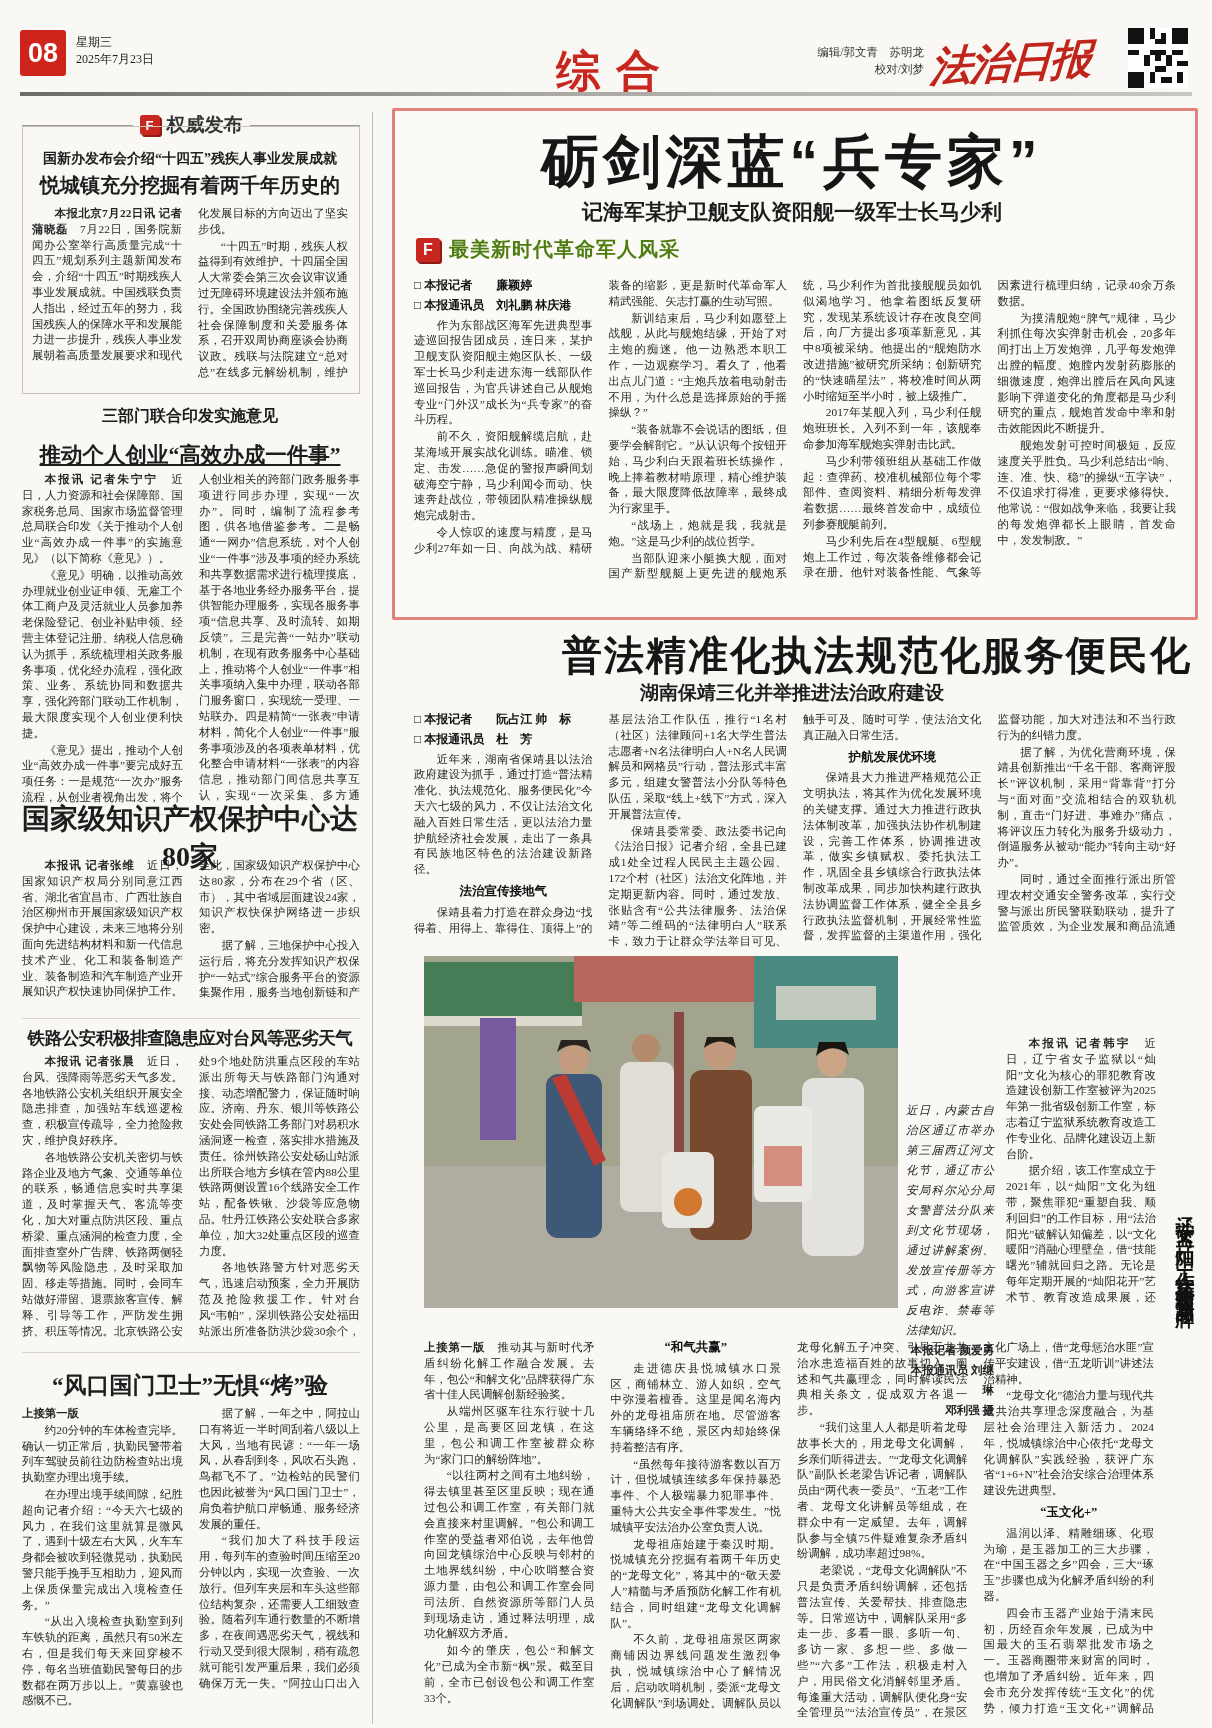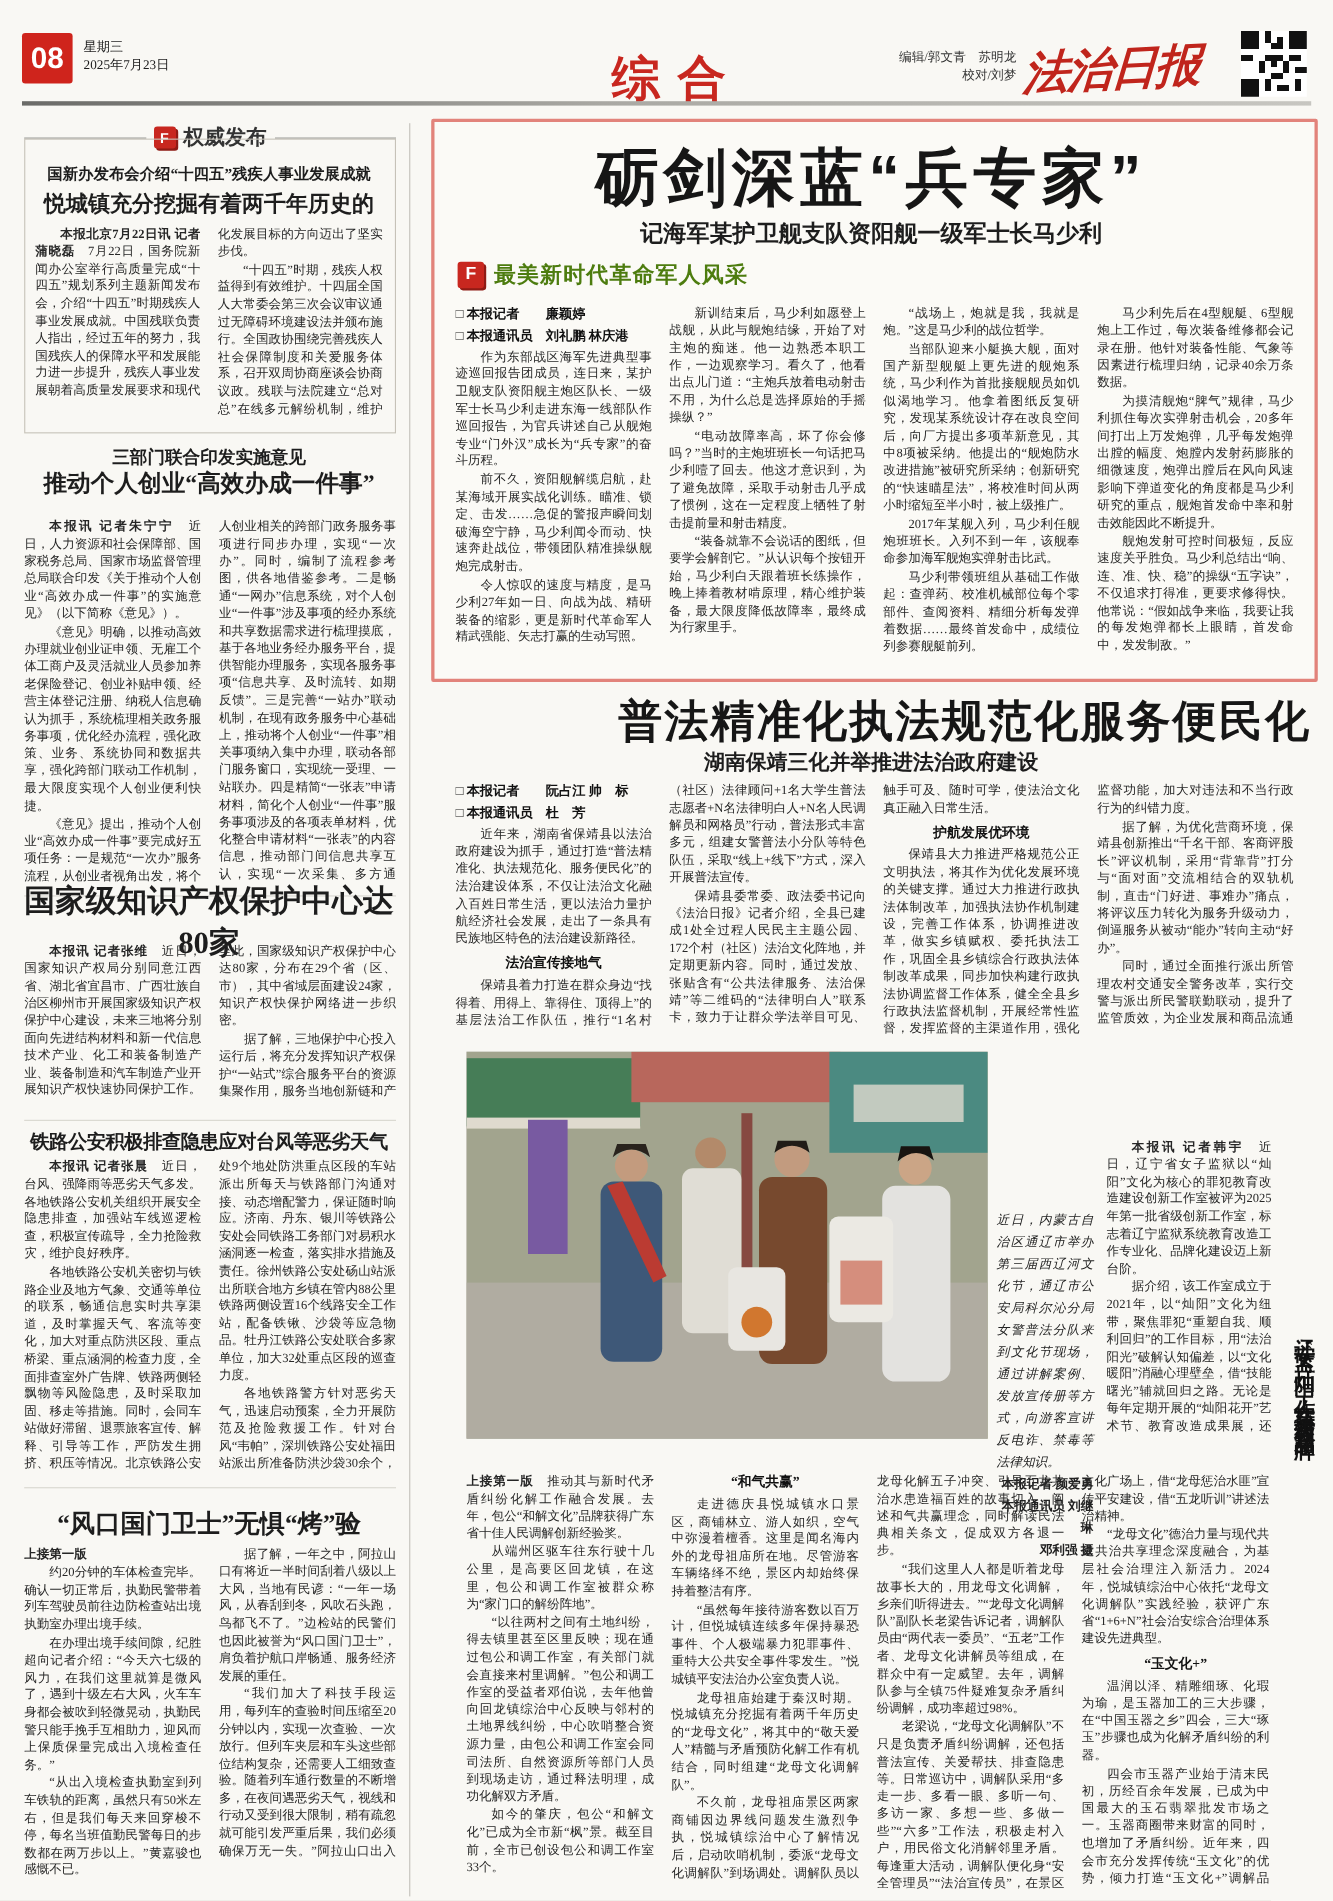--- a/index.html
+++ b/index.html
@@ -67,21 +67,21 @@
   </div>
   <div class="abs graybox" style="left:22px;top:126px;width:336px;height:266px;"></div>
   <div class="abs serifB ctr" style="left:30px;top:150px;width:320px;font-size:14px;">国新办发布会介绍“十四五”残疾人事业发展成就</div>
   <div class="abs serifB ctr" style="left:26px;top:172px;width:328px;font-size:20px;">悦城镇充分挖掘有着两千年历史的</div>
   <div class="abs cols c2" style="left:32px;top:206px;width:316px;height:180px;">
       <p><b>本报北京7月22日讯  记者蒲晓磊</b>　7月22日，国务院新闻办公室举行高质量完成“十四五”规划系列主题新闻发布会，介绍“十四五”时期残疾人事业发展成就。中国残联负责人指出，经过五年的努力，我国残疾人的保障水平和发展能力进一步提升，残疾人事业发展朝着高质量发展要求和现代化发展目标的方向迈出了坚实步伐。</p>
       <p>“十四五”时期，残疾人权益得到有效维护。十四届全国人大常委会第三次会议审议通过无障碍环境建设法并颁布施行。全国政协围绕完善残疾人社会保障制度和关爱服务体系，召开双周协商座谈会协商议政。残联与法院建立“总对总”在线多元解纷机制，维护残疾人合法权益；推动残疾人权益保障检察公益诉讼，残疾人司法救助和法律服务进一步提质增效。无障碍环境建设再上新台阶，无障碍环境建设法的颁布和地方相关实施办法的制定实施，进一步改善了残疾人出行环境，残疾人居家、出行和社会参与的能力、便利度明显提高。</p>
     </div>
 
   <div class="abs serifB ctr" style="left:20px;top:406px;width:340px;font-size:16px;">三部门联合印发实施意见</div>
-  <div class="abs serifB ctr" style="left:20px;top:424px;width:340px;font-size:21.5px;">推动个人创业“高效办成一件事”</div>
+  <div class="abs serifB ctr" style="left:20px;top:440px;width:340px;font-size:21.5px;text-decoration:underline;">推动个人创业“高效办成一件事”</div>
   <div class="abs cols c2" style="left:22px;top:472px;width:338px;height:336px;">
       <p><b>本报讯  记者朱宁宁</b>　近日，人力资源和社会保障部、国家税务总局、国家市场监督管理总局联合印发《关于推动个人创业“高效办成一件事”的实施意见》（以下简称《意见》）。</p>
       <p>《意见》明确，以推动高效办理就业创业证申领、无雇工个体工商户及灵活就业人员参加养老保险登记、创业补贴申领、经营主体登记注册、纳税人信息确认为抓手，系统梳理相关政务服务事项，优化经办流程，强化政策、业务、系统协同和数据共享，强化跨部门联动工作机制，最大限度实现个人创业便利快捷。</p>
       <p>《意见》提出，推动个人创业“高效办成一件事”要完成好五项任务：一是规范“一次办”服务流程，从创业者视角出发，将个人创业相关的跨部门政务服务事项进行同步办理，实现“一次办”。同时，编制了流程参考图，供各地借鉴参考。二是畅通“一网办”信息系统，对个人创业“一件事”涉及事项的经办系统和共享数据需求进行梳理摸底，基于各地业务经办服务平台，提供智能办理服务，实现各服务事项“信息共享、及时流转、如期反馈”。三是完善“一站办”联动机制，在现有政务服务中心基础上，推动将个人创业“一件事”相关事项纳入集中办理，联动各部门服务窗口，实现统一受理、一站联办。四是精简“一张表”申请材料，简化个人创业“一件事”服务事项涉及的各项表单材料，优化整合申请材料“一张表”的内容信息，推动部门间信息共享互认，实现“一次采集、多方通用”。五是编制“一单清”服务指南，逐项明确个人创业“一件事”服务事项的设定依据、责任单位、服务内容、服务流程，形成个人创业“一件事”目录清单、编制服务指南，为创业者提供办事指引。</p>
     </div>
   <div class="abs sep" style="left:22px;top:814px;width:338px;"></div>
 
   <div class="abs serifB ctr" style="left:20px;top:800px;width:340px;font-size:28px;">国家级知识产权保护中心达80家</div>
   <div class="abs cols c2" style="left:22px;top:858px;width:338px;height:156px;">
       <p><b>本报讯  记者张维</b>　近日，国家知识产权局分别同意江西省、湖北省宜昌市、广西壮族自治区柳州市开展国家级知识产权保护中心建设，未来三地将分别面向先进结构材料和新一代信息技术产业、化工和装备制造产业、装备制造和汽车制造产业开展知识产权快速协同保护工作。至此，国家级知识产权保护中心达80家，分布在29个省（区、市），其中省域层面建设24家，知识产权快保护网络进一步织密。</p>
@@ -114,37 +114,36 @@
     <span class="flogo" style="width:24px;height:24px;font-size:16px;">F</span>
     <span class="sansB" style="font-size:20px;color:#4d7c0f;letter-spacing:1px;">最美新时代革命军人风采</span>
   </div>
   <div class="abs cols c4" style="left:414px;top:278px;width:762px;height:322px;">
     <div class="byl">□ 本报记者　　廉颖婷</div>
     <div class="byl">□ 本报通讯员　刘礼鹏  林庆港</div>
   <p>作为东部战区海军先进典型事迹巡回报告团成员，连日来，某护卫舰支队资阳舰主炮区队长、一级军士长马少利走进东海一线部队作巡回报告，为官兵讲述自己从舰炮专业“门外汉”成长为“兵专家”的奋斗历程。</p>
       <p>前不久，资阳舰解缆启航，赴某海域开展实战化训练。瞄准、锁定、击发……急促的警报声瞬间划破海空宁静，马少利闻令而动、快速奔赴战位，带领团队精准操纵舰炮完成射击。</p>
       <p>令人惊叹的速度与精度，是马少利27年如一日、向战为战、精研装备的缩影，更是新时代革命军人精武强能、矢志打赢的生动写照。</p>
       <p>新训结束后，马少利如愿登上战舰，从此与舰炮结缘，开始了对主炮的痴迷。他一边熟悉本职工作，一边观察学习。看久了，他看出点儿门道：“主炮兵放着电动射击不用，为什么总是选择原始的手摇操纵？”</p>
-      <p>“电动故障率高，坏了你会修吗？”当时的主炮班班长一句话把马少利噎了回去。他这才意识到，为了避免故障，采取手动射击几乎成了惯例，这在一定程度上牺牲了射击提前量和射击精度。</p>
       <p>“装备就靠不会说话的图纸，但要学会解剖它。”从认识每个按钮开始，马少利白天跟着班长练操作，晚上捧着教材啃原理，精心维护装备，最大限度降低故障率，最终成为行家里手。</p>
       <p>“战场上，炮就是我，我就是炮。”这是马少利的战位哲学。</p>
       <p>当部队迎来小艇换大舰，面对国产新型舰艇上更先进的舰炮系统，马少利作为首批接舰舰员如饥似渴地学习。他拿着图纸反复研究，发现某系统设计存在改良空间后，向厂方提出多项革新意见，其中8项被采纳。他提出的“舰炮防水改进措施”被研究所采纳；创新研究的“快速瞄星法”，将校准时间从两小时缩短至半小时，被上级推广。</p>
       <p>2017年某舰入列，马少利任舰炮班班长。入列不到一年，该舰奉命参加海军舰炮实弹射击比武。</p>
       <p>马少利带领班组从基础工作做起：查弹药、校准机械部位每个零部件、查阅资料、精细分析每发弹着数据……最终首发命中，成绩位列参赛舰艇前列。</p>
       <p>马少利先后在4型舰艇、6型舰炮上工作过，每次装备维修都会记录在册。他针对装备性能、气象等因素进行梳理归纳，记录40余万条数据。</p>
       <p>为摸清舰炮“脾气”规律，马少利抓住每次实弹射击机会，20多年间打出上万发炮弹，几乎每发炮弹出膛的幅度、炮膛内发射药膨胀的细微速度，炮弹出膛后在风向风速影响下弹道变化的角度都是马少利研究的重点，舰炮首发命中率和射击效能因此不断提升。</p>
       <p>舰炮发射可控时间极短，反应速度关乎胜负。马少利总结出“响、连、准、快、稳”的操纵“五字诀”，不仅追求打得准，更要求修得快。他常说：“假如战争来临，我要让我的每发炮弹都长上眼睛，首发命中，发发制敌。”</p>
     </div>
 
   <div class="abs serifB ctr" style="left:392px;top:628px;width:800px;font-size:40px;letter-spacing:2px;color:#161616;text-align:right;">普法精准化执法规范化服务便民化</div>
   <div class="abs serifB ctr" style="left:392px;top:680px;width:800px;font-size:19px;">湖南保靖三化并举推进法治政府建设</div>
   <div class="abs cols c4" style="left:414px;top:712px;width:762px;height:238px;">
     <div class="byl">□ 本报记者　　阮占江  帅　标</div>
     <div class="byl">□ 本报通讯员　杜　芳</div>
-  <p>近年来，湖南省保靖县以法治政府建设为抓手，通过打造“普法精准化、执法规范化、服务便民化”的法治建设体系，不仅让法治文化融入百姓日常生活，更以法治力量护航经济社会发展，走出了一条具有民族地区特色的法治建设新路径。</p>
+  <p>近年来，湖南省保靖县以法治政府建设为抓手，通过打造“普法精准化、执法规范化、服务便民化”今天六七级的风力，不仅让法治文化融入百姓日常生活，更以法治力量护航经济社会发展，走出了一条具有民族地区特色的法治建设新路径。</p>
       <h4>法治宣传接地气</h4>
       <p>保靖县着力打造在群众身边“找得着、用得上、靠得住、顶得上”的基层法治工作队伍，推行“1名村（社区）法律顾问+1名大学生普法志愿者+N名法律明白人+N名人民调解员和网格员”行动，普法形式丰富多元，组建女警普法小分队等特色队伍，采取“线上+线下”方式，深入开展普法宣传。</p>
       <p>保靖县委常委、政法委书记向《法治日报》记者介绍，全县已建成1处全过程人民民主主题公园、172个村（社区）法治文化阵地，并定期更新内容。同时，通过发放、张贴含有“公共法律服务、法治保靖”等二维码的“法律明白人”联系卡，致力于让群众学法举目可见、触手可及、随时可学，使法治文化真正融入日常生活。</p>
       <h4>护航发展优环境</h4>
       <p>保靖县大力推进严格规范公正文明执法，将其作为优化发展环境的关键支撑。通过大力推进行政执法体制改革，加强执法协作机制建设，完善工作体系，协调推进改革，做实乡镇赋权、委托执法工作，巩固全县乡镇综合行政执法体制改革成果，同步加快构建行政执法协调监督工作体系，健全全县乡行政执法监督机制，开展经常性监督，发挥监督的主渠道作用，强化监督功能，加大对违法和不当行政行为的纠错力度。</p>
       <p>据了解，为优化营商环境，保靖县创新推出“千名干部、客商评股长”评议机制，采用“背靠背”打分与“面对面”交流相结合的双轨机制，直击“门好进、事难办”痛点，将评议压力转化为服务升级动力，倒逼服务从被动“能办”转向主动“好办”。</p>
       <p>同时，通过全面推行派出所管理农村交通安全警务改革，实行交警与派出所民警联勤联动，提升了监管质效，为企业发展和商品流通创造了有利条件。该创新机制入选“全省十大优化法治化营商环境创新案例”。</p>
     </div>
 
   <div class="abs photo" style="left:424px;top:956px;width:474px;height:352px;">

